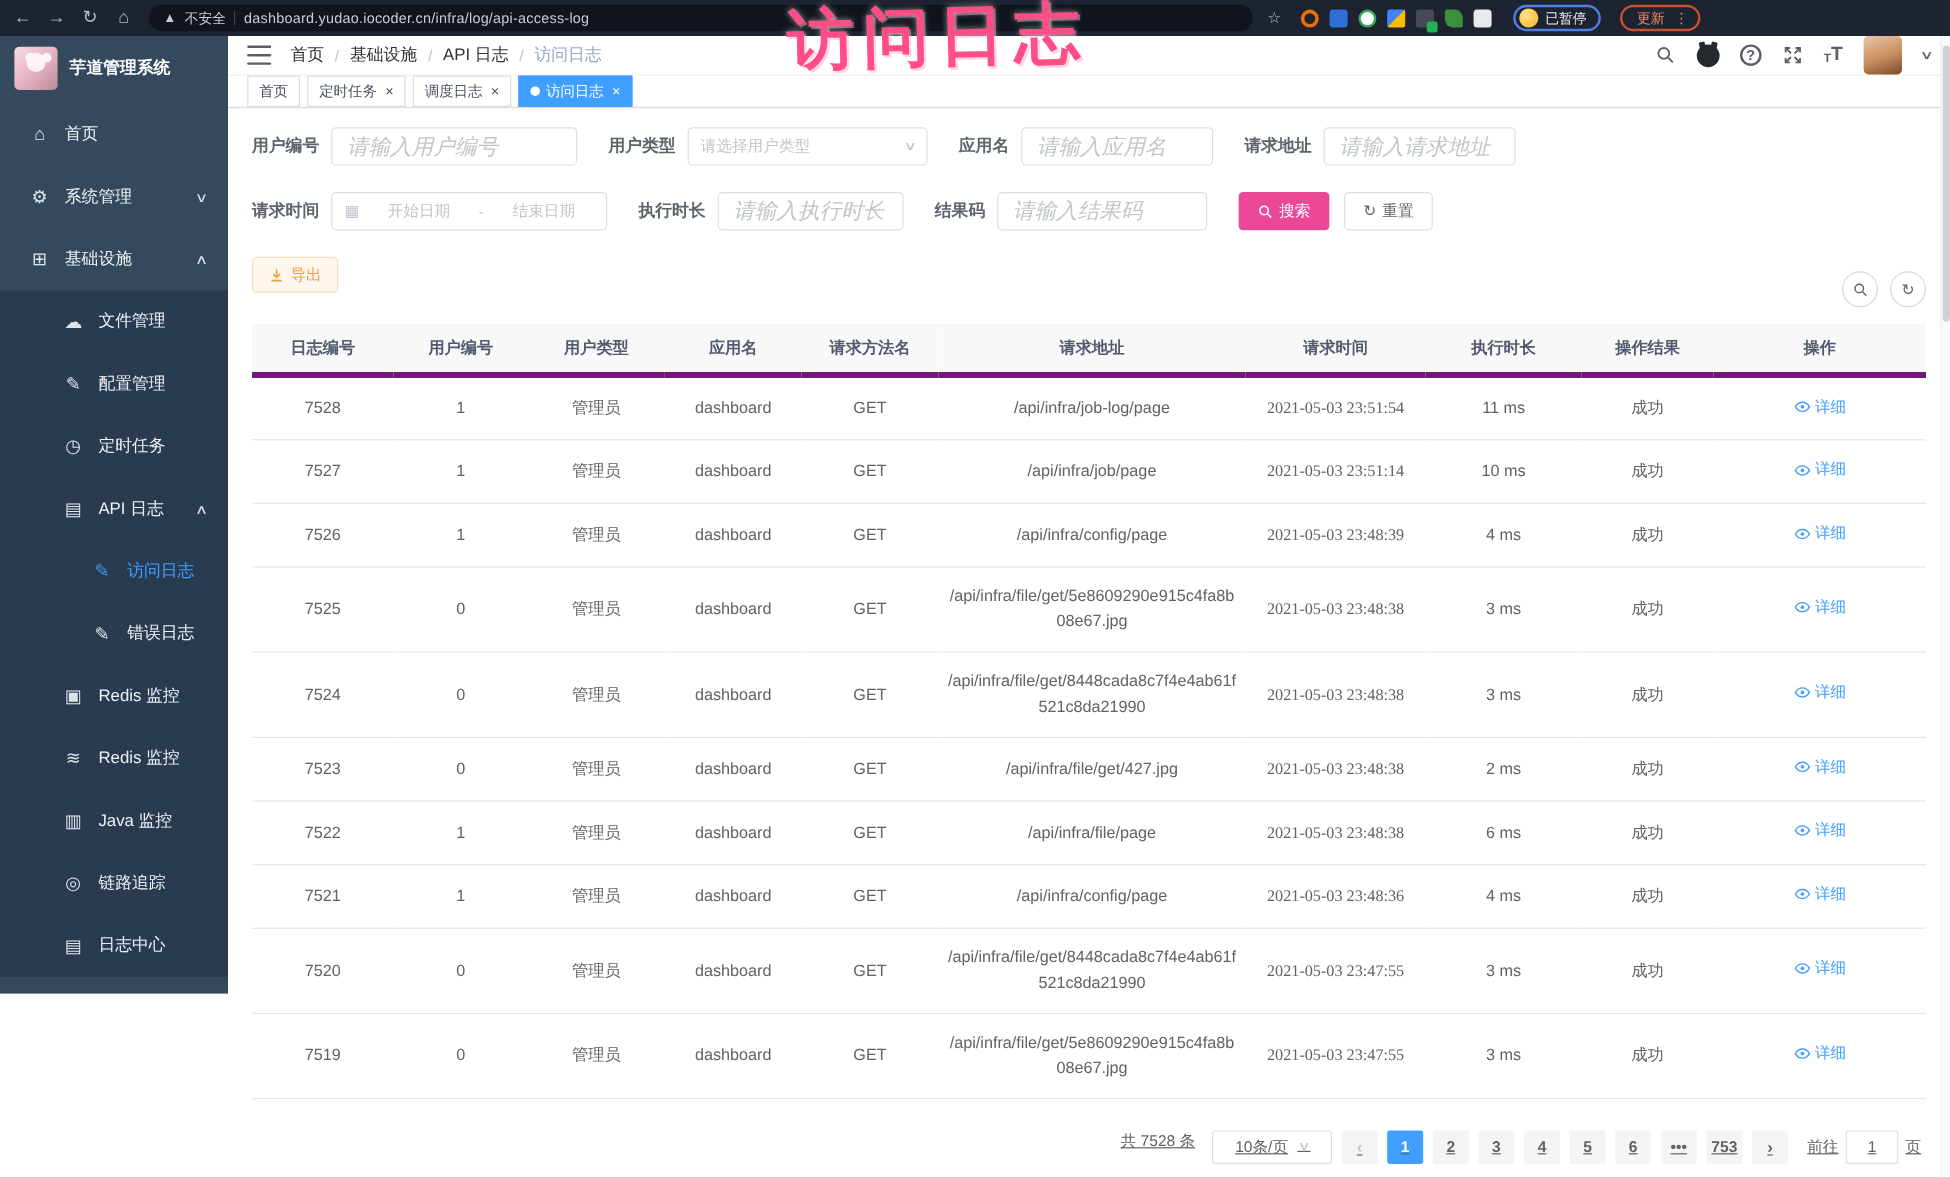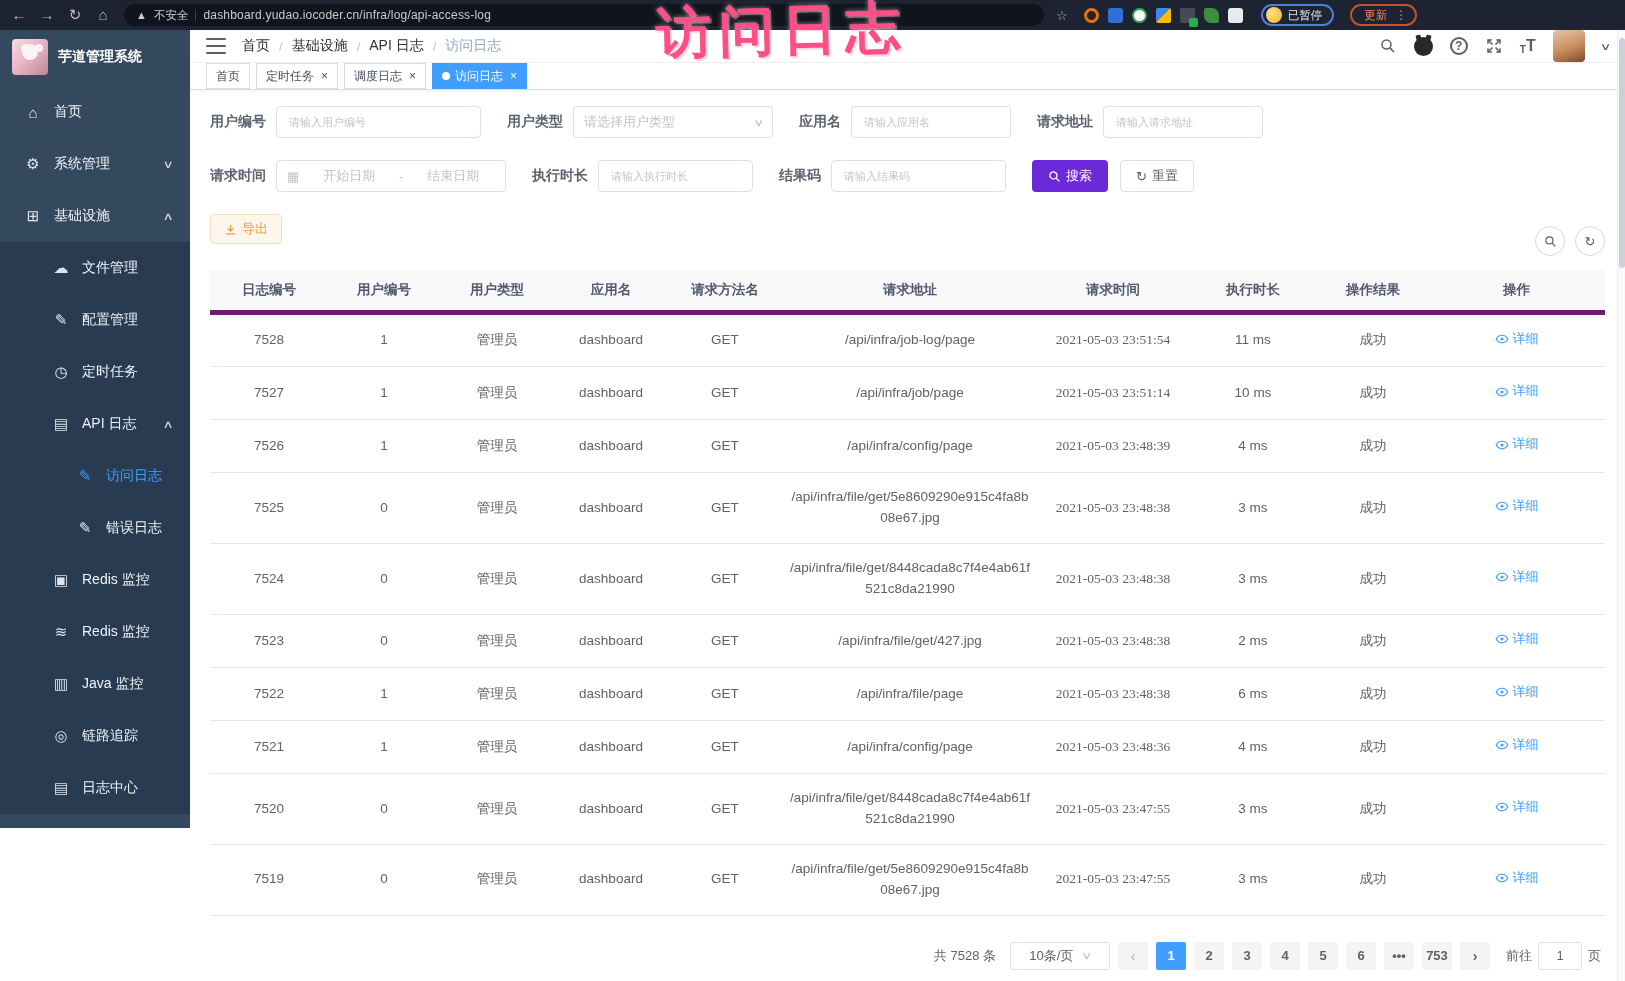--- a/index.html
+++ b/index.html
@@ -82,51 +82,51 @@
   .tag .dot { width:8px; height:8px; border-radius:50%; background:#fff; display:none; }
   .tag.active { background:#409eff; border-color:#409eff; color:#fff; }
   .tag.active .dot { display:block; }
   .tag .close { font-size:12px; margin-left:2px; }
 
   
   .content { flex:1; padding:16px 20px 0; position:relative; }
   .filter-row { display:flex; align-items:center; margin-bottom:22px; }
   .form-item { display:flex; align-items:center; margin-right:26px; }
   .f-label { font-size:14px; color:#5c6470; font-weight:700; margin-right:10px; white-space:nowrap; }
-  .f-input { height:32px; border:1px solid #dcdfe6; border-radius:4px; padding:0 12px; font-size:11px; color:#606266; outline:none; font-family:inherit; }
+  .f-input { height:32px; border:1px solid #dcdfe6; border-radius:4px; padding:0 12px; font-size:18px; color:#606266; outline:none; font-family:inherit;font-style:italic; }
   .f-input::placeholder { color:#c0c4cc; }
   .w205{width:205px;} .w200{width:200px;} .w160{width:160px;} .w155{width:155px;} .w175{width:175px;} .w230{width:230px;}
   .f-select { height:32px; border:1px solid #dcdfe6; border-radius:4px; padding:12px 10px; display:flex; align-items:center; justify-content:space-between; cursor:pointer; }
   .sel-ph { color:#c0c4cc; font-size:13px; }
   .f-select .sel-caret { color:#c0c4cc; font-size:10px; transform:scaleX(1.5); }
   .f-date { height:32px; border:1px solid #dcdfe6; border-radius:4px; display:flex; align-items:center; gap:8px; padding:0 10px; cursor:pointer; }
   .f-date .cal { color:#c0c4cc; font-size:13px; }
   .d-ph { color:#c0c4cc; font-size:13px; flex:1; text-align:center; }
   .d-sep { color:#c0c4cc; font-size:13px; }
   .btn { height:32px; border-radius:4px; font-size:13px; display:inline-flex; align-items:center; gap:5px; padding:0 15px; cursor:pointer; border:1px solid transparent; font-family:inherit; }
-  .btn.primary { background:#6d28d9; color:#fff; }
+  .btn.primary { background:#ec4899; color:#fff; }
   .btn.plain { background:#fff; border-color:#dcdfe6; color:#606266; }
   .btn.plain .r-ic { font-size:13px; }
   .btn + .btn { margin-left:12px; }
 
   .toolbar-row { display:flex; align-items:flex-start; justify-content:space-between; margin-bottom:14px; }
   .btn.export { background:#fdf6ec; border-color:#f7dfba; color:#e6a23c; height:30px; padding:0 13px; }
   .right-mini { display:flex; gap:10px; margin-top:12px; }
   .mini-circle { width:30px; height:30px; border-radius:50%; border:1px solid #d9d9d9; background:#fff; color:#606266; display:flex; align-items:center; justify-content:center; cursor:pointer; font-size:13px; }
 
   
   table { width:100%; border-collapse:collapse; table-layout:fixed; }
   thead th { background:#f8f8f9; color:#515a6e; font-size:13.5px; font-weight:700; height:42px; border-bottom:5px solid #701a75; text-align:center; }
   tbody td { color:#606266; font-size:13.5px; text-align:center; border-bottom:1px solid #e4e7ed; padding:14px 6px; line-height:1.55; }
   td.url-cell { word-break:break-all; }
   td.time-cell { white-space:nowrap;font-family:Liberation Serif, serif; }
   .detail-link { color:#409eff; font-size:13px; display:inline-flex; align-items:center; gap:4px; cursor:pointer; text-decoration:none; }
 
   
-  .pagination { display:flex; align-items:center; justify-content:flex-end; gap:8px; margin:26px 4px 0; font-size:13px; color:#606266; }
+  .pagination { display:flex; align-items:flex-start; justify-content:flex-end; gap:8px; margin:26px 4px 0; font-size:13px; color:#606266;text-decoration:underline; }
   .pg-total { margin-right:6px; white-space:nowrap; }
   .pg-size { width:100px; height:28px; border:1px solid #dcdfe6; border-radius:3px; display:flex; align-items:center; justify-content:center; gap:10px; cursor:pointer; }
   .pg-size .sel-caret { color:#c0c4cc; font-size:10px; transform:scaleX(1.5); }
   .pg-btn { min-width:30px; height:28px; padding:0 4px; background:#f4f4f5; color:#606266; border-radius:2px; display:flex; align-items:center; justify-content:center; font-weight:600; cursor:pointer; }
   .pg-btn.arrow { font-size:14px; }
   .pg-btn.prev { color:#c0c4cc; }
   .pg-btn.active { background:#409eff; color:#fff; }
   .pg-goto { display:flex; align-items:center; gap:6px; margin-left:8px; white-space:nowrap; }
   .pg-input { width:44px; height:28px; border:1px solid #dcdfe6; border-radius:3px; text-align:center; font-size:13px; color:#606266; outline:none; font-family:inherit; }
 

